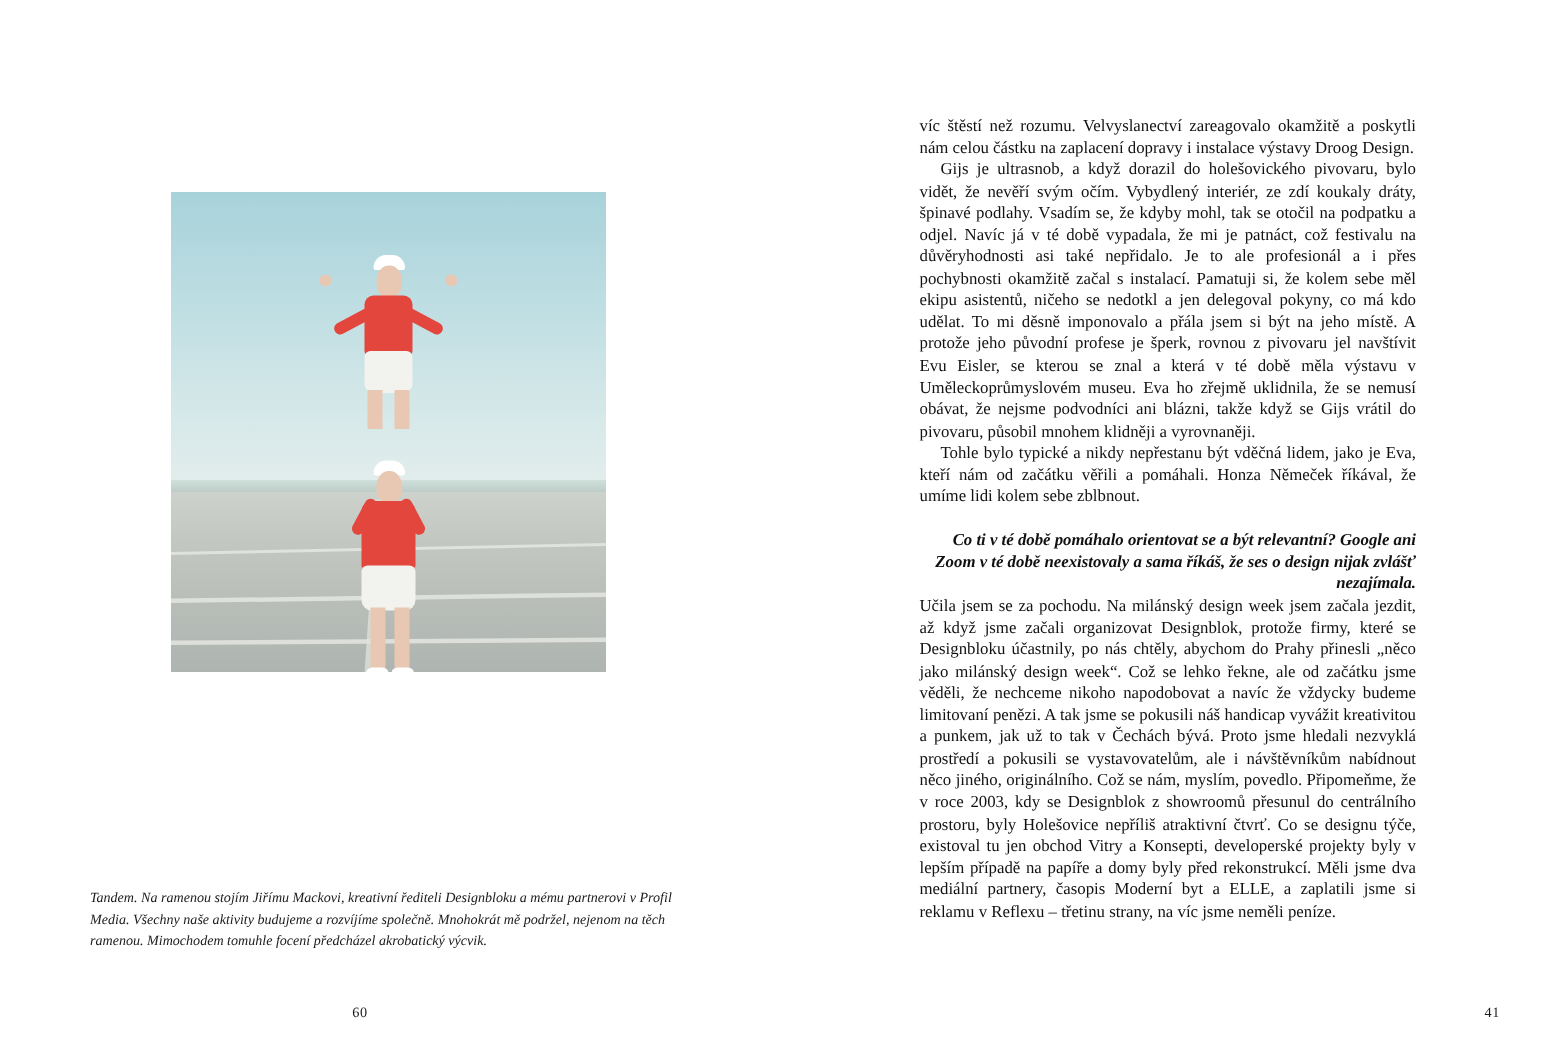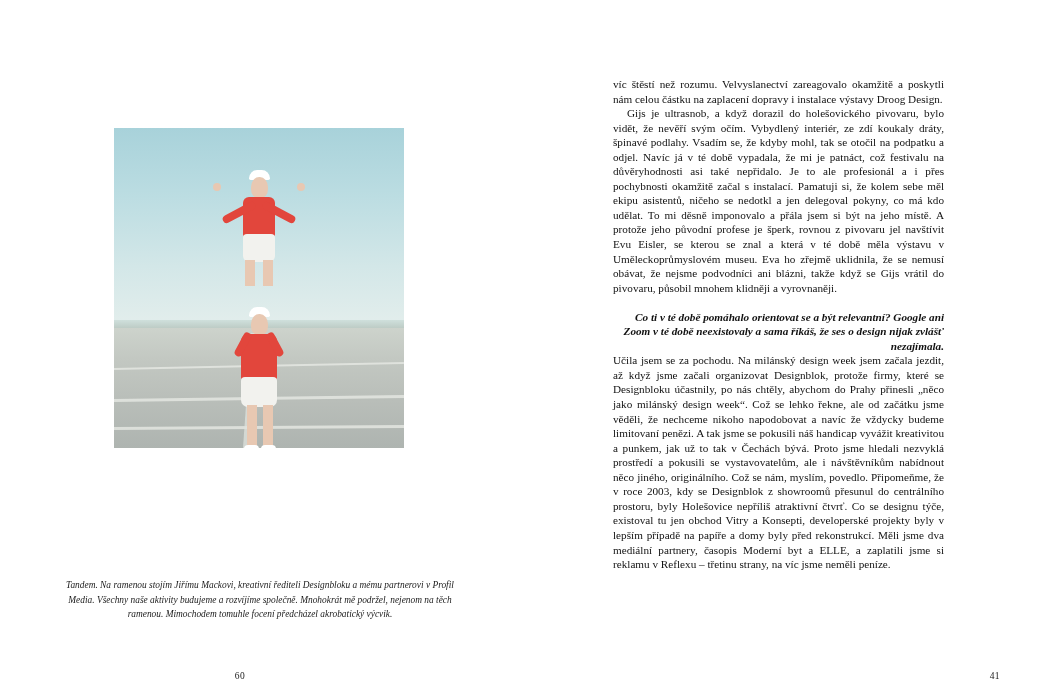--- a/index.html
+++ b/index.html
@@ -134,23 +134,22 @@
     position: absolute;
     width: 8px; height: 8px;
     border-radius: 50%;
     background: #e8c8b2;
   }
 
   
   .photo-caption {
     position: absolute;
     left: 60px;
-    top: 578px;
+    top: 592px;
     width: 400px;
-    text-align: center;
     font-family: "Liberation Serif", serif;
     font-style: italic;
     font-size: 9.4px;
     line-height: 14.5px;
     color: #1a1a1a;
   }
   .folio {
     position: absolute;
     font-size: 9.5px;
     font-family: "Liberation Serif", serif;
@@ -240,20 +239,21 @@
 
     <div class="photo-caption">Tandem. Na ramenou stojím Jiřímu Mackovi, kreativní řediteli Designbloku a mému partnerovi v Profil Media. Všechny naše aktivity budujeme a rozvíjíme společně. Mnohokrát mě podržel, nejenom na těch ramenou. Mimochodem tomuhle focení předcházel akrobatický výcvik.</div>
 
     <div class="folio folio-left">60</div>
   </div>
 
   <div class="page-right">
     <div class="column">
       <p>víc štěstí než rozumu. Velvyslanectví zareagovalo okamžitě a poskytli nám celou částku na zaplacení dopravy i instalace výstavy Droog Design.</p>
       <p class="indent">Gijs je ultrasnob, a když dorazil do holešovického pivovaru, bylo vidět, že nevěří svým očím. Vybydlený interiér, ze zdí koukaly dráty, špinavé podlahy. Vsadím se, že kdyby mohl, tak se otočil na podpatku a odjel. Navíc já v té době vypadala, že mi je patnáct, což festivalu na důvěryhodnosti asi také nepřidalo. Je to ale profesionál a i přes pochybnosti okamžitě začal s instalací. Pamatuji si, že kolem sebe měl ekipu asistentů, ničeho se nedotkl a jen delegoval pokyny, co má kdo udělat. To mi děsně imponovalo a přála jsem si být na jeho místě. A protože jeho původní profese je šperk, rovnou z pivovaru jel navštívit Evu Eisler, se kterou se znal a která v té době měla výstavu v Uměleckoprůmyslovém museu. Eva ho zřejmě uklidnila, že se nemusí obávat, že nejsme podvodníci ani blázni, takže když se Gijs vrátil do pivovaru, působil mnohem klidněji a vyrovnaněji.</p>
+      <p class="indent">Tohle bylo typické a nikdy nepřestanu být vděčná lidem, jako je Eva, kteří nám od začátku věřili a pomáhali. Honza Němeček říkával, že umíme lidi kolem sebe zblbnout.</p>
       <p class="question">Co ti v té době pomáhalo orientovat se a být relevantní? Google ani Zoom v té době neexistovaly a sama říkáš, že ses o design nijak zvlášť nezajímala.</p>
       <p class="after-question">Učila jsem se za pochodu. Na milánský design week jsem začala jezdit, až když jsme začali organizovat Designblok, protože firmy, které se Designbloku účastnily, po nás chtěly, abychom do Prahy přinesli „něco jako milánský design week“. Což se lehko řekne, ale od začátku jsme věděli, že nechceme nikoho napodobovat a navíc že vždycky budeme limitovaní penězi. A tak jsme se pokusili náš handicap vyvážit kreativitou a punkem, jak už to tak v Čechách bývá. Proto jsme hledali nezvyklá prostředí a pokusili se vystavovatelům, ale i návštěvníkům nabídnout něco jiného, originálního. Což se nám, myslím, povedlo. Připomeňme, že v roce 2003, kdy se Designblok z showroomů přesunul do centrálního prostoru, byly Holešovice nepříliš atraktivní čtvrť. Co se designu týče, existoval tu jen obchod Vitry a Konsepti, developerské projekty byly v lepším případě na papíře a domy byly před rekonstrukcí. Měli jsme dva mediální partnery, časopis Moderní byt a ELLE, a zaplatili jsme si reklamu v Reflexu – třetinu strany, na víc jsme neměli peníze.</p>
     </div>
 
     <div class="folio folio-right" style="left:41px; top:671px; width:440px;">41</div>
   </div>
 
 </div>
 
 </body></html>

